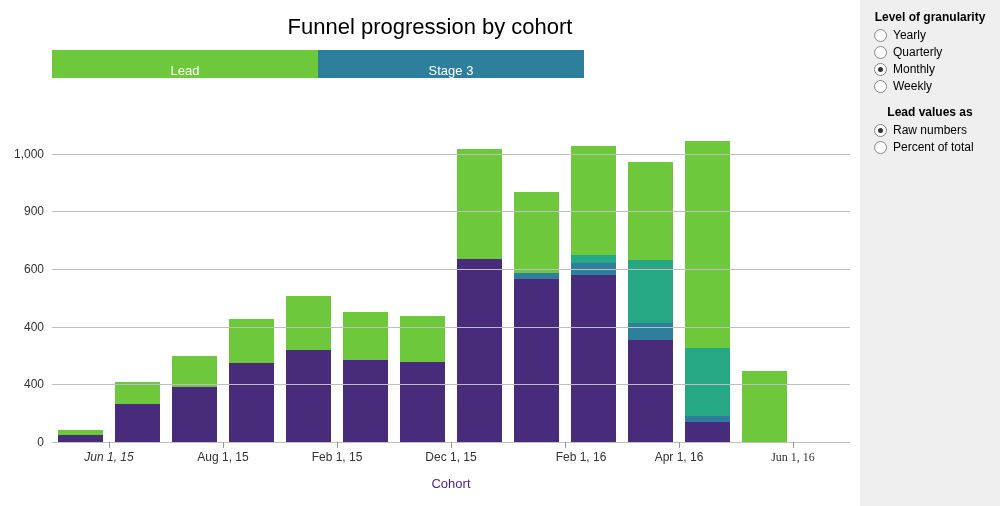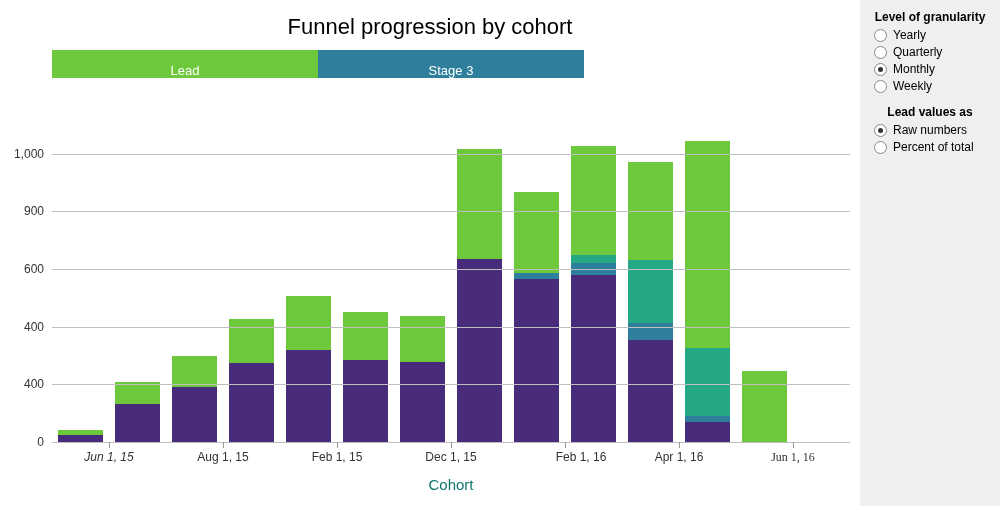--- a/index.html
+++ b/index.html
@@ -108,22 +108,22 @@
     top: 8px;
     transform: translateX(-50%);
     font-size: 12px;
     color: #333;
     white-space: nowrap;
   }
   .x-label {
     text-align: center;
     width: 798px;
     margin-left: 52px;
-    font-size: 15px;
-    color: #0f766e;
+    font-size: 13px;
+    color: #4c1d95;
     margin-top: 0;
   }
 
   .sidebar {
     width: 140px;
     height: 506px;
     background: #efefef;
     box-sizing: border-box;
     padding: 10px 10px;
     font-size: 12px;

